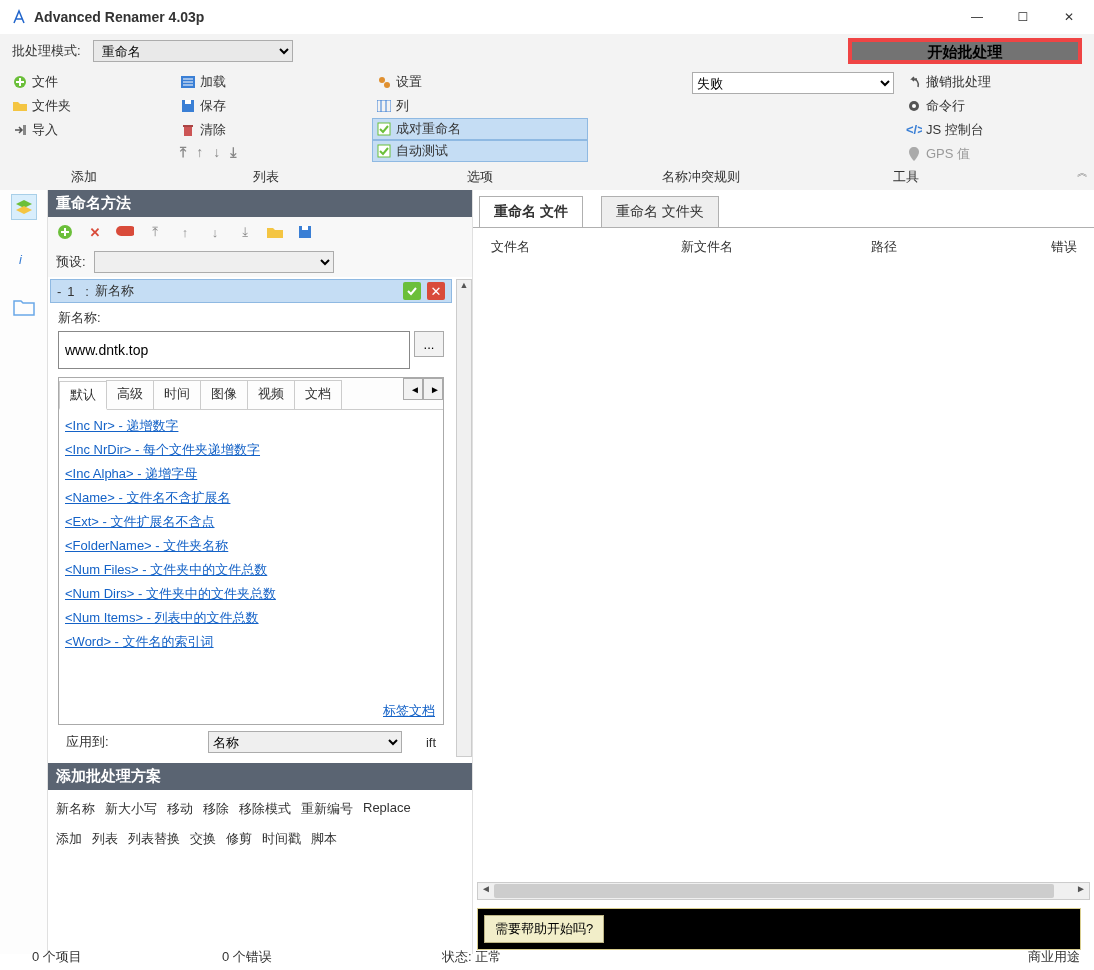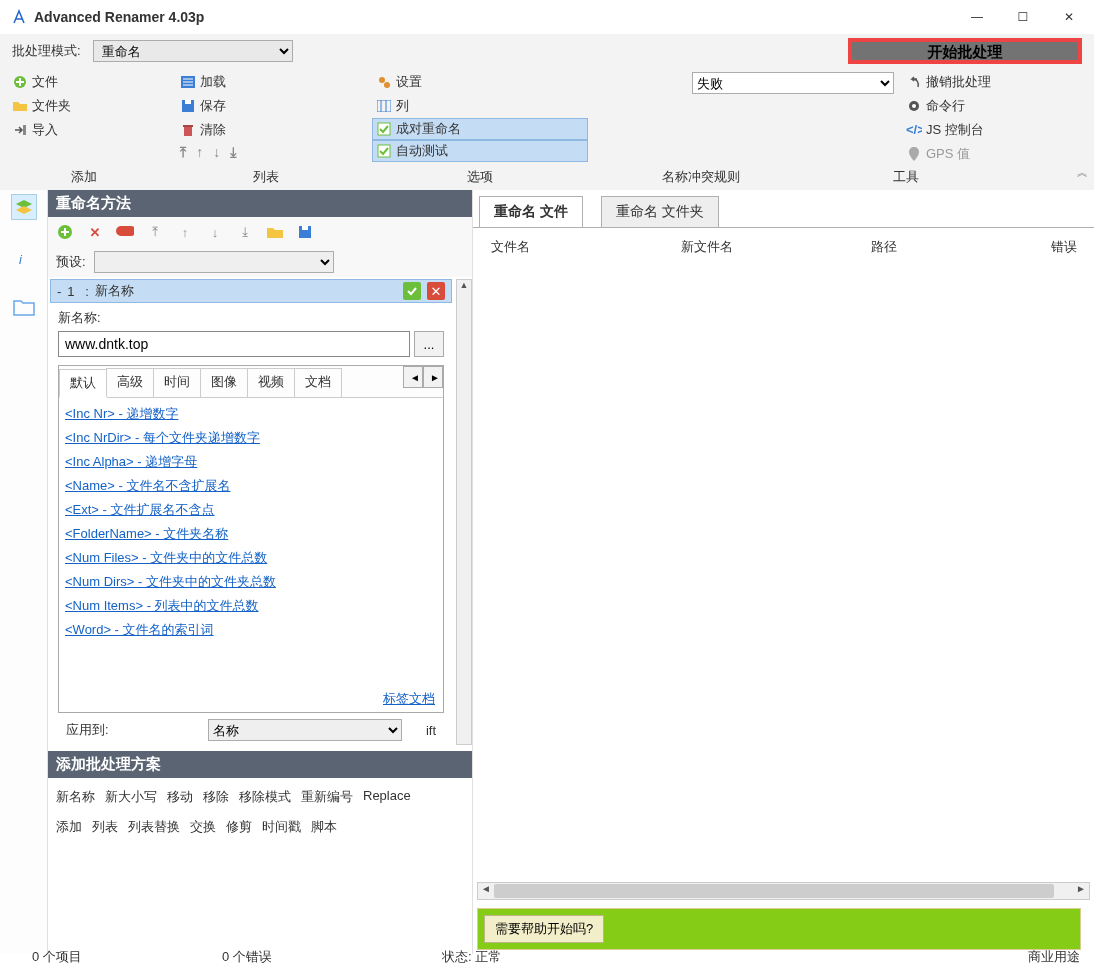--- a/index.html
+++ b/index.html
@@ -35,21 +35,21 @@
 .presetrow{ display:flex; align-items:center; gap:8px; padding:4px 8px; background:#f8f8f8;}
 .presetrow select{ width:240px; height:22px; border:1px solid #acacac;}
 .methodbox{ margin:2px 2px 0 2px; }
 .mhdr{ background:#c5ddf4; border:1px solid #8fb9e2; display:flex; align-items:center; padding:2px 6px; gap:6px;}
 .mhdr .num{ width:12px;}
 .mhdr .txt{ flex:1;}
 .mhdr .ok{ width:18px; height:18px; background:#6bbf3a; display:flex; align-items:center; justify-content:center; border-radius:2px;}
 .mhdr .del{ width:18px; height:18px; background:#d94b3a; display:flex; align-items:center; justify-content:center; border-radius:2px; color:#fff;}
 .mbody{ padding:6px 8px 2px 8px;}
 .inputrow{ display:flex; gap:4px; margin:4px 0 8px 0;}
-.inputrow input{ flex:1; height:26px; border:1px solid #888; padding:0 6px; font-size:14px;}
+.inputrow input{ flex:1; height:38px; border:1px solid #888; padding:0 6px; font-size:14px;}
 .inputrow button{ width:30px; height:26px; border:1px solid #aaa; background:#f2f2f2;}
 .tagarea{ border:1px solid #aaa; }
 .tagtabs{ display:flex; border-bottom:1px solid #ccc; background:#fdfdfd;}
 .tagtabs .tab{ padding:4px 10px; border:1px solid #ccc; border-bottom:none; margin-right:-1px; margin-top:2px; background:#fdfdfd; font-size:13px;}
 .tagtabs .tab.active{ background:#fff; border-bottom:2px solid #fff; position:relative; top:1px;}
 .tagtabs .nav{ margin-left:auto; display:flex;}
 .tagtabs .nav button{ width:20px; height:22px; border:1px solid #aaa; background:#f2f2f2; font-size:10px;}
 .taglist{ height:288px; padding:4px 6px; overflow:auto;}
 .taglist a{ display:block; color:#1462c7; text-decoration:underline; padding:3px 0; font-size:13px;}
 .tagfoot{ text-align:right; padding:4px 8px;}
@@ -63,21 +63,21 @@
 .rtabs{ display:flex; padding:6px 6px 0 6px; gap:18px; background:#fff;}
 .rtabs .rtab{ padding:6px 14px; border:1px solid #b0b0b0; background:#eee; font-size:14px;}
 .rtabs .rtab.active{ background:#fff; border-bottom-color:#fff; font-weight:700;}
 .rcols{ display:flex; border-top:1px solid #b0b0b0; margin-top:-1px; padding:10px 0 0 18px; font-size:13px; color:#333;}
 .rcols span{ }
 .rscroll{ flex:1; position:relative;}
 .hscroll{ height:18px; background:#f0f0f0; border:1px solid #ccc; margin:0 4px; position:relative;}
 .hscroll .thumb{ position:absolute; left:16px; top:1px; height:14px; width:560px; background:#cdcdcd; border-radius:2px;}
 .hscroll .arrL,.hscroll .arrR{ position:absolute; top:0; width:16px; height:16px; text-align:center; font-size:10px; color:#555;}
 .hscroll .arrL{left:0;} .hscroll .arrR{right:0;}
-.helpbox{ margin:8px 13px 4px 4px; background:#84cc16; border:1px solid #d9ce8f; padding:6px;}
+.helpbox{ margin:8px 13px 4px 4px; background:#000000; border:1px solid #d9ce8f; padding:6px;}
 .helpbox button{ background:#f2eec9; border:1px solid #bdb585; padding:4px 10px;}
 .status{ height:22px; display:flex; align-items:center; padding:0 14px 0 32px; font-size:13px; position:absolute; bottom:2px; left:0; right:0;}
 .status .s1{ width:190px;}
 .status .s2{ width:220px;}
 .status .s3{ }
 .status .s4{ margin-left:auto;}
 .helpfloat{ position:absolute; top:78px; right:20px; height:28px; padding:0 10px; background:#f1f1f1; border:1px solid #bdbdbd;}
 svg{display:block;}
 .greyed{color:#9a9a9a;}
 </style>

